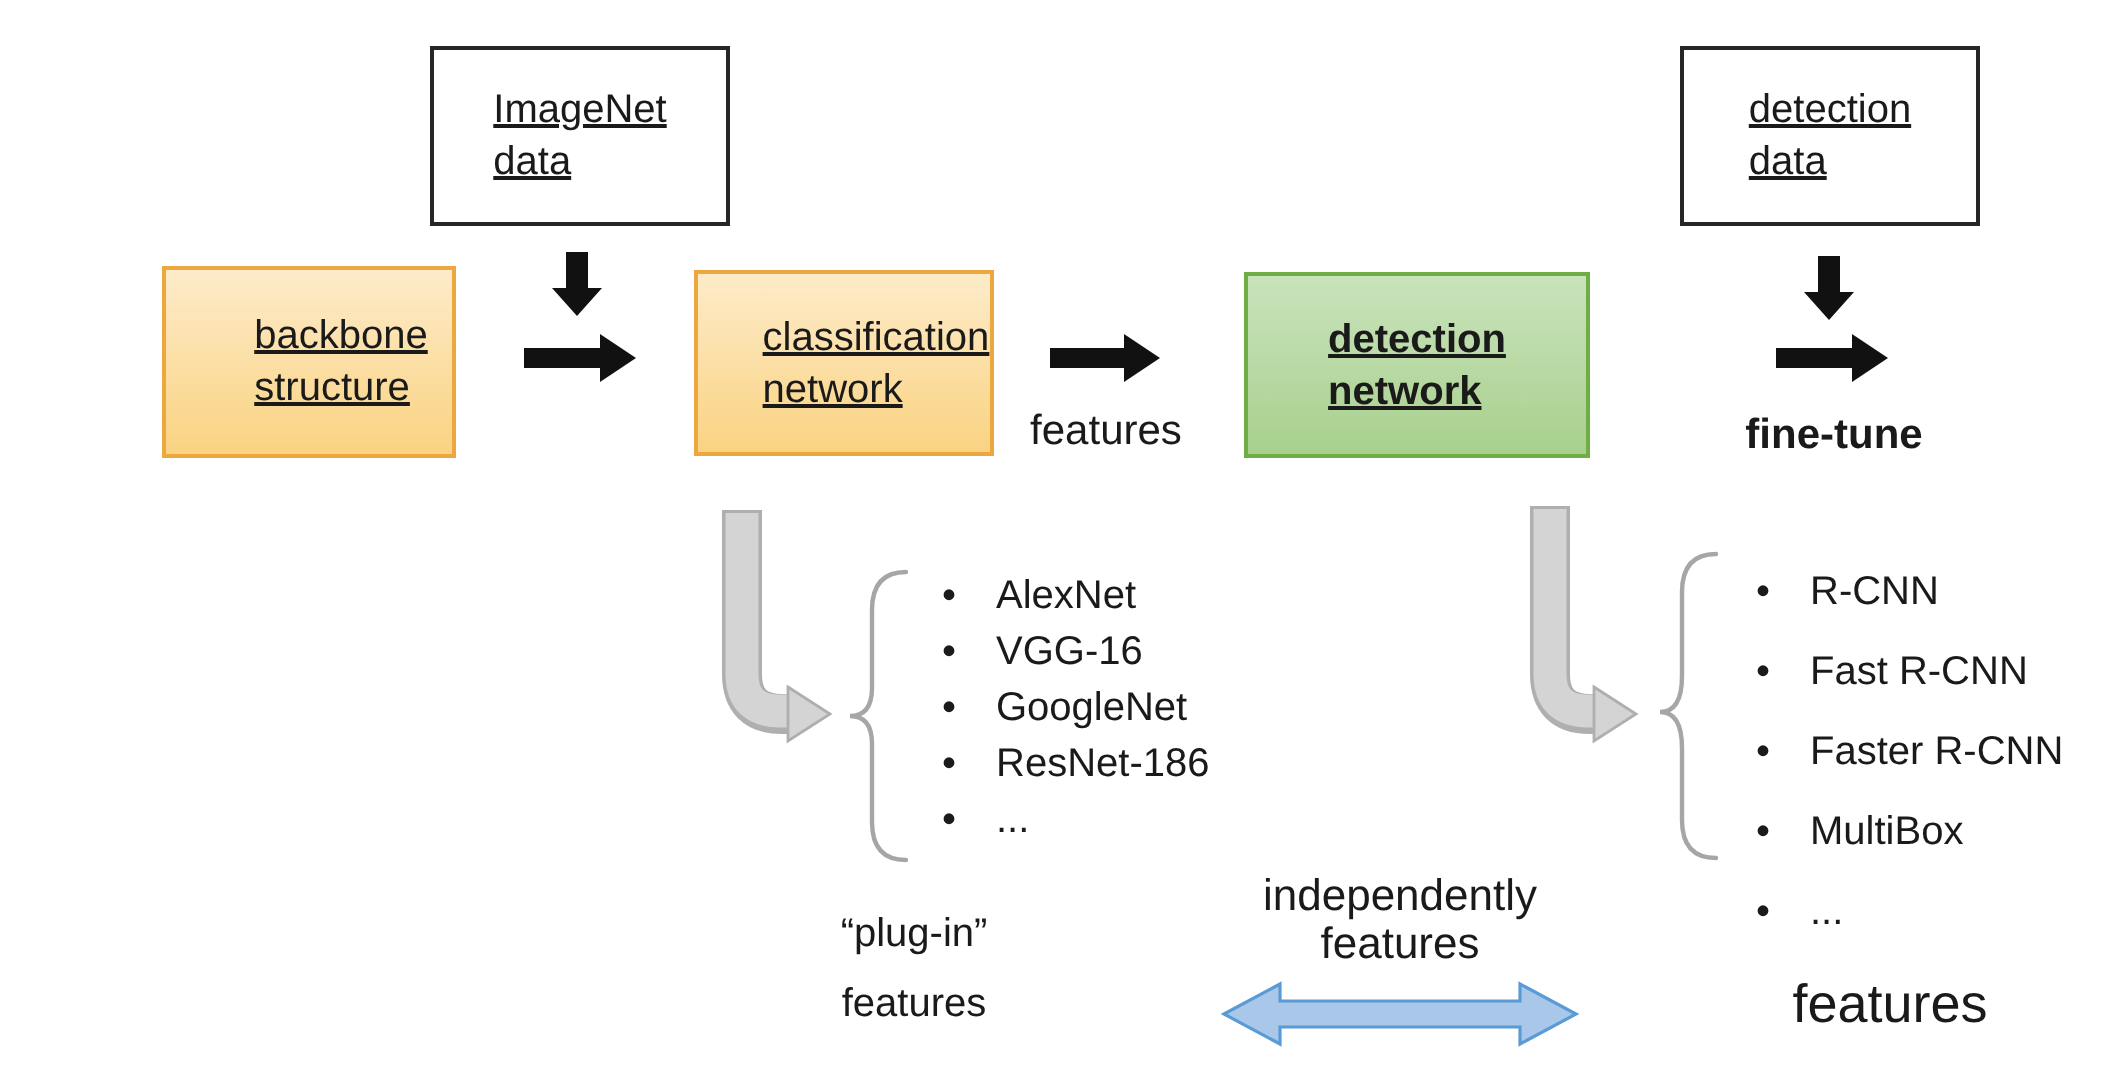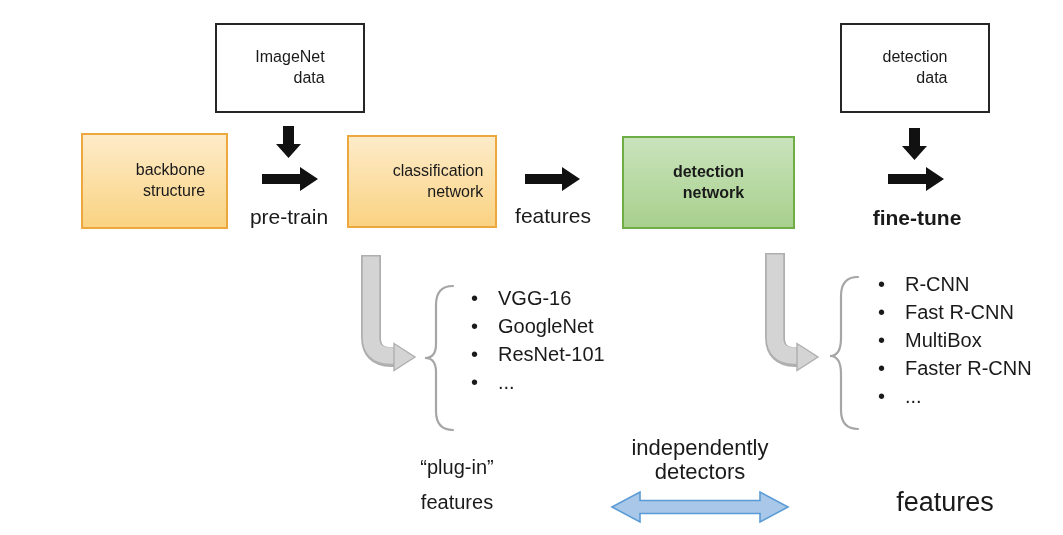--- a/index.html
+++ b/index.html
@@ -6,22 +6,22 @@
   .canvas {
     position:relative; width:1063px; height:535px;
     background: var(--canvas_bg, #ffffff);
     font-family: "Liberation Sans", sans-serif;
     color: var(--text, #1a1a1a);
     overflow:hidden; margin:0 auto;
   }
   .overlay { position:absolute; left:0; top:0; width:1063px; height:535px; pointer-events:none; }
   .box {
     position:absolute; display:flex; align-items:center; justify-content:center;
-    text-align:right; white-space:pre-line; box-sizing:border-box;
-    font-size:16px; line-height:1.3;
+    text-align:left; white-space:pre-line; box-sizing:border-box;
+    font-size:20px; line-height:1.3;text-decoration:underline;
   }
   .data-box {
     background: var(--canvas_bg, #ffffff);
     border: 2px solid var(--data_box_border, #262626);
   }
   .orange-box {
     background: linear-gradient(180deg, var(--orange_fill_top,#FDEBC9), var(--orange_fill_bottom,#FAD382));
     border: 2px solid var(--orange_border, #EDA73F);
     padding-left: 32px;
   }
@@ -45,21 +45,21 @@
 
   .big-label { position:absolute; text-align:center; white-space:pre-line; }
   .lbl-plugin   { left:377px; top:450px; width:160px; font-size:20px; line-height:35px; }
   .lbl-indep    { left:610px; top:436px; width:180px; font-size:22px; line-height:24px; }
   .lbl-detectors{ left:865px; top:487px; width:160px; font-size:27px; }
 
   ul.net-list { position:absolute; margin:0; padding:0; list-style:none; font-size:20px; }
   .list-left  { left:468px; top:284px; }
   .list-right { left:875px; top:270px; }
   ul.net-list li { position:relative; padding-left:30px; height:28px; line-height:28px; white-space:nowrap; }
-  .list-right li { height:28.5px; line-height:28.5px; }
+  .list-right li { height:28.5px; line-height:28.5px;margin-top:12px; }
   ul.net-list li::before { content:"\2022"; position:absolute; left:3px; font-size:20px; }
 </style>
 </head>
 <body>
 
 <div class="canvas">
 
   <svg class="overlay" viewBox="0 0 1063 535">
 
     <polygon points="283,126 294,126 294,144 301,144 288.5,158 276,144 283,144" style="fill:var(--black_arrow,#111)"></polygon>
@@ -90,37 +90,37 @@
 data</div>
   <div class="box data-box detdata">detection
 data</div>
   <div class="box orange-box backbone">backbone
 structure</div>
   <div class="box orange-box classif">classification
 network</div>
   <div class="box green-box detnet">detection
 network</div>
 
-  <div class="small-label lbl-pretrain">pre-train</div>
   <div class="small-label lbl-features">features</div>
   <div class="small-label lbl-finetune">fine-tune</div>
 
   <ul class="net-list list-left">
+    <li>AlexNet</li>
     <li>VGG-16</li>
     <li>GoogleNet</li>
-    <li>ResNet-101</li>
+    <li>ResNet-186</li>
     <li>...</li>
   </ul>
   <ul class="net-list list-right">
     <li>R-CNN</li>
     <li>Fast R-CNN</li>
+    <li>Faster R-CNN</li>
     <li>MultiBox</li>
-    <li>Faster R-CNN</li>
     <li>...</li>
   </ul>
 
   <div class="big-label lbl-plugin">“plug-in”
 features</div>
   <div class="big-label lbl-indep">independently
-detectors</div>
+features</div>
   <div class="big-label lbl-detectors">features</div>
 
 </div>
 
 </body></html>

